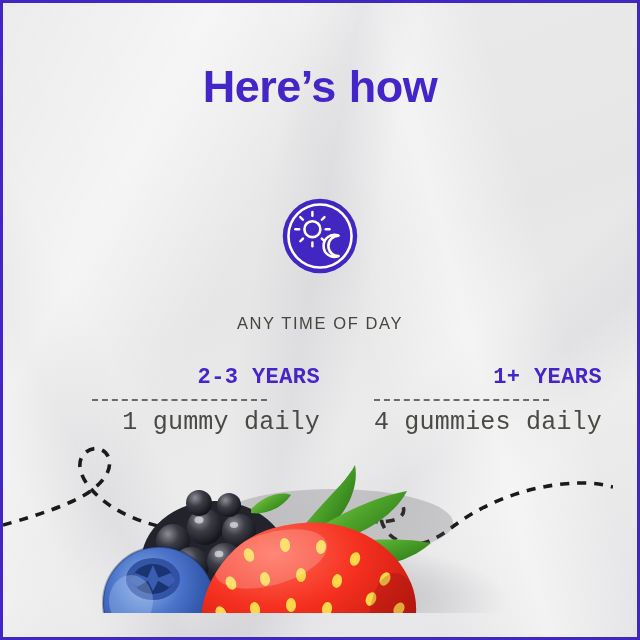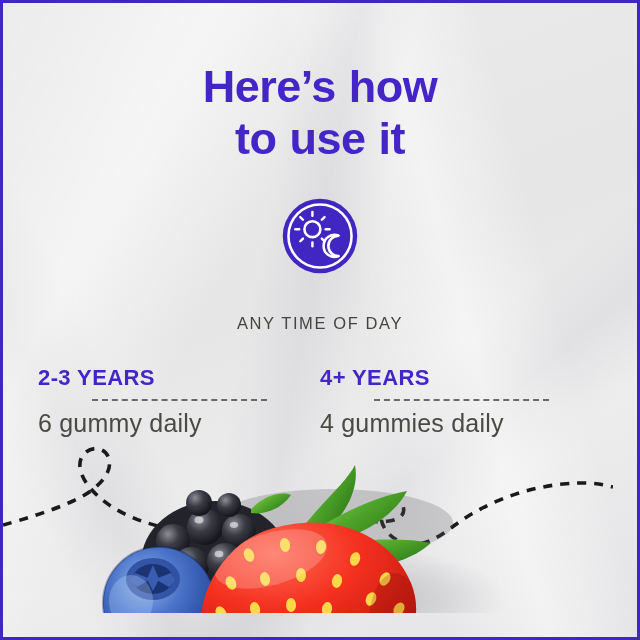--- a/index.html
+++ b/index.html
@@ -84,21 +84,22 @@
   .dosage {
     position: absolute;
     left: 0;
     right: 0;
     top: 362px;
     display: flex;
     justify-content: center;
   }
   .col {
     width: 282px;
-    text-align: left;
+    text-align: right;
+    font-family: Liberation Mono, monospace;
   }
   .col-age {
     color: #4425c8;
     font-size: 22px;
     font-weight: 700;
     letter-spacing: 0.4px;
     line-height: 26px;
   }
   .divider {
     width: 175px;
@@ -134,21 +135,20 @@
   }
 </style>
 </head>
 <body>
 
 <div class="frame">
   <div class="canvas">
 
     <div class="headline">
       <span class="l1">Here’s how</span>
-      <span class="l2">to use it</span>
     </div>
 
     <div class="badge-wrap">
       <svg class="badge" viewBox="0 0 100 100">
         <circle cx="50" cy="50" r="49" fill="#4226c2"></circle>
         <circle cx="50" cy="50" r="41.5" fill="none" stroke="#ffffff" stroke-width="3.4"></circle>
 
         <circle cx="40" cy="41" r="10.5" fill="none" stroke="#ffffff" stroke-width="3.4"></circle>
 
         <g stroke="#ffffff" stroke-width="3.2" stroke-linecap="round">
@@ -165,24 +165,24 @@
         <path d="M74.5 49.5 A14.5 14.5 0 1 0 74.5 76.5 A11.6 11.6 0 1 1 74.5 49.5 Z" fill="none" stroke="#ffffff" stroke-width="3.4" stroke-linejoin="round"></path>
       </svg>
     </div>
 
     <div class="subhead">ANY TIME OF DAY</div>
 
     <div class="dosage">
       <div class="col">
         <div class="col-age">2-3 YEARS</div>
         <div class="divider"></div>
-        <div class="col-dose">6 gummy daily</div>
+        <div class="col-dose">1 gummy daily</div>
       </div>
       <div class="col">
-        <div class="col-age">4+ YEARS</div>
+        <div class="col-age">1+ YEARS</div>
         <div class="divider"></div>
         <div class="col-dose">4 gummies daily</div>
       </div>
     </div>
 
     <svg class="path-layer" viewBox="0 0 610 610">
       <g fill="none" stroke="#1a1a1a" stroke-width="3.6" stroke-linecap="butt" stroke-dasharray="9 8">
         <path d="M0 522 C 22 516, 48 508, 70 498 C 92 488, 110 472, 106 456
                  C 103 444, 88 442, 80 452 C 72 463, 80 480, 96 494
                  C 116 512, 148 524, 182 528"></path>

